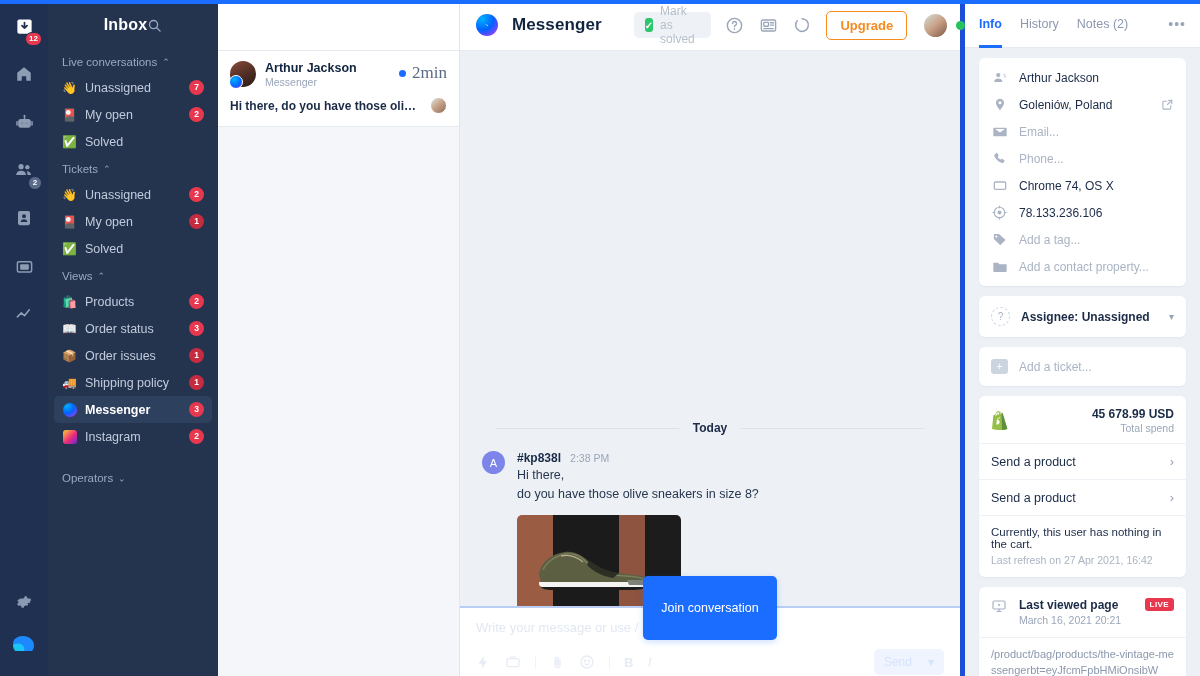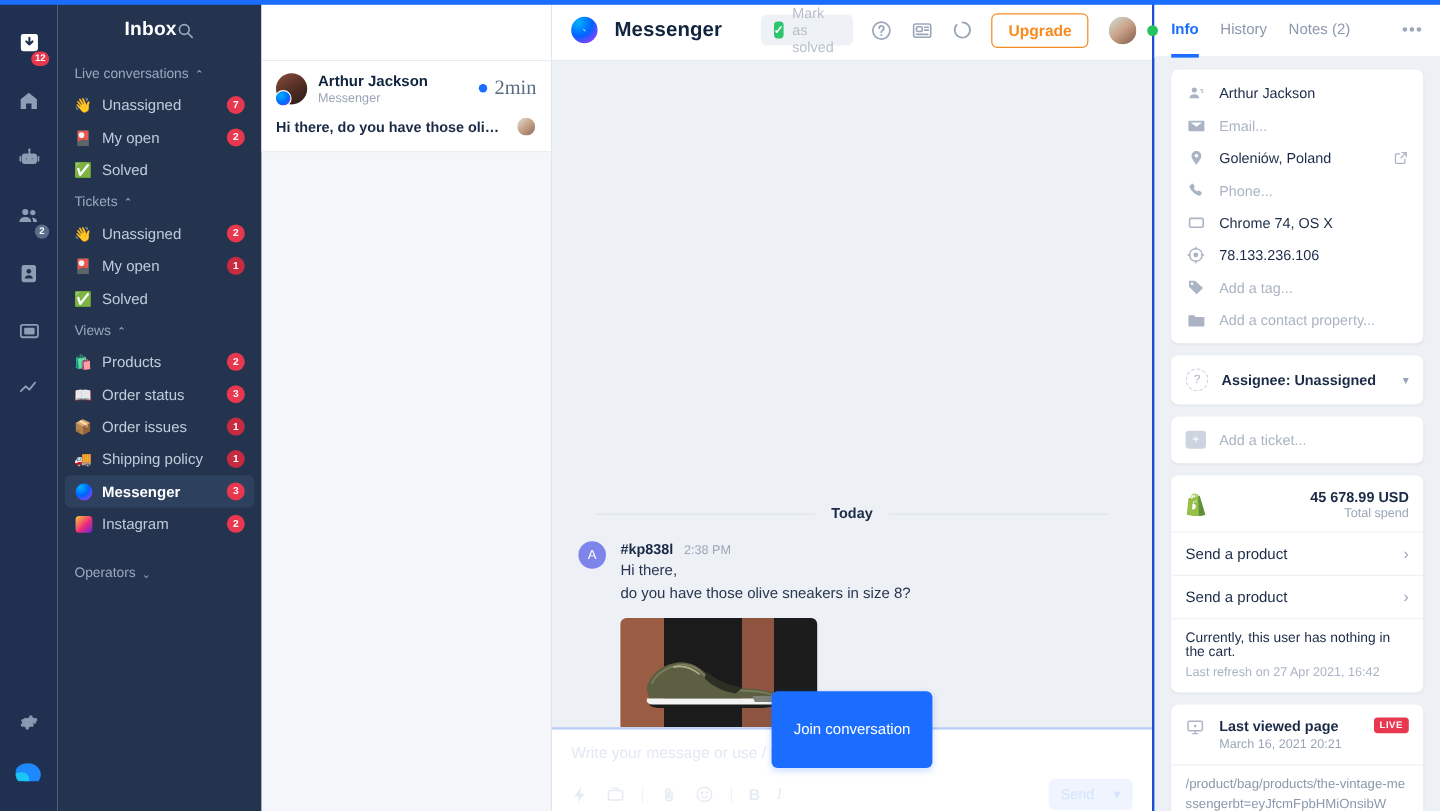--- a/index.html
+++ b/index.html
@@ -18,21 +18,21 @@
   .topstripe {
     position: absolute; top: 0; left: 0; right: 0; height: 4px;
     background: #1a6dff; z-index: 60;
   }
 
   
   .rail {
     width: 48px; height: 676px;
     background: #1f3050;
     display: flex; flex-direction: column; align-items: center;
-    padding-top: 14px;
+    padding-top: 4px;
     flex: 0 0 48px;
     position: relative;
   }
   .rail-item {
     width: 48px; height: 48px;
     display: flex; align-items: center; justify-content: center;
     position: relative;
     color: #8e9cb4;
   }
   .rail-item.active { color: #ffffff; }
@@ -237,21 +237,21 @@
   }
   .kbd {
     border: 1px solid #dfe5ef; border-radius: 4px; background: #fff;
     font-size: 10.5px; color: #5b6b84; padding: 2px 6px;
     display: inline-flex; gap: 4px; align-items: center;
   }
 
   
   .right {
     width: 240px; flex: 0 0 240px; height: 676px;
-    background: #edf0f5; border-left: 2px solid #1d4ed8;
+    background: #edf0f5; border-left: 5px solid #1d4ed8;
     display: flex; flex-direction: column; overflow: hidden;
   }
   .rp-tabs {
     height: 48px; background: #fff; display: flex; align-items: center;
     padding: 0 14px; gap: 18px; flex: 0 0 48px;
     border-bottom: 1px solid #e6eaf1;
   }
   .rp-tab { font-size: 12.5px; color: #8b98ad; height: 48px; display:flex; align-items:center; position: relative;}
   .rp-tab.active { color: #1a6dff; font-weight: bold; }
   .rp-tab.active::after {
@@ -644,38 +644,38 @@
             <svg width="15" height="15" viewBox="0 0 24 24" fill="currentColor">
                 <circle cx="10" cy="8" r="3.4"></circle>
                 <path d="M3.5 19c0-3.4 2.9-5.3 6.5-5.3s6.5 1.9 6.5 5.3H3.5z"></path>
                 <path d="M18 7h4v1.5h-4zM19.5 10h2.5v1.5h-2.5z"></path>
               </svg>
           </span>
           <span class="info-val">Arthur Jackson</span>
         </div>
         <div class="info-row">
           <span class="info-ic">
-            <svg width="16" height="16" viewBox="0 0 24 24" fill="currentColor">
-                <path d="M3 5.5h18c.6 0 1 .4 1 1v11c0 .6-.4 1-1 1H3c-.6 0-1-.4-1-1v-11c0-.6.4-1 1-1zm1.8 2L12 12.8l7.2-5.3H4.8z"></path>
-              </svg>
-          </span>
-          <span class="info-val ph">Email...</span>
-        </div>
-        <div class="info-row">
-          <span class="info-ic">
             <svg width="14" height="15" viewBox="0 0 24 24" fill="currentColor">
                 <path d="M12 2.2c-3.9 0-7 3-7 6.8 0 5 7 12.8 7 12.8s7-7.8 7-12.8c0-3.8-3.1-6.8-7-6.8zm0 9.4a2.6 2.6 0 1 1 0-5.2 2.6 2.6 0 0 1 0 5.2z"></path>
               </svg>
           </span>
           <span class="info-val">Goleniów, Poland</span>
           <span class="ext-ic">
             <svg width="13" height="13" viewBox="0 0 24 24" fill="none" stroke="currentColor" stroke-width="2" stroke-linecap="round">
               <path d="M13.5 4H20v6.5M20 4l-8 8M18 14v5a1.5 1.5 0 0 1-1.5 1.5H5A1.5 1.5 0 0 1 3.5 19V7.5A1.5 1.5 0 0 1 5 6h5"></path>
             </svg>
           </span>
+        </div>
+        <div class="info-row">
+          <span class="info-ic">
+            <svg width="16" height="16" viewBox="0 0 24 24" fill="currentColor">
+                <path d="M3 5.5h18c.6 0 1 .4 1 1v11c0 .6-.4 1-1 1H3c-.6 0-1-.4-1-1v-11c0-.6.4-1 1-1zm1.8 2L12 12.8l7.2-5.3H4.8z"></path>
+              </svg>
+          </span>
+          <span class="info-val ph">Email...</span>
         </div>
         <div class="info-row">
           <span class="info-ic">
             <svg width="15" height="15" viewBox="0 0 24 24" fill="currentColor">
                 <path d="M6.3 3.2c.7-.5 1.6-.3 2.1.4l1.9 2.8c.4.6.3 1.4-.2 1.9l-1 .9c.9 2 2.6 3.7 4.6 4.6l.9-1c.5-.5 1.3-.6 1.9-.2l2.8 1.9c.7.5.9 1.4.4 2.1l-1.4 2c-.5.7-1.4 1-2.2.7C10.6 17.6 6.4 13.4 3.6 7.9c-.3-.8 0-1.7.7-2.2l2-1.5z"></path>
               </svg>
           </span>
           <span class="info-val ph">Phone...</span>
         </div>
         <div class="info-row">

